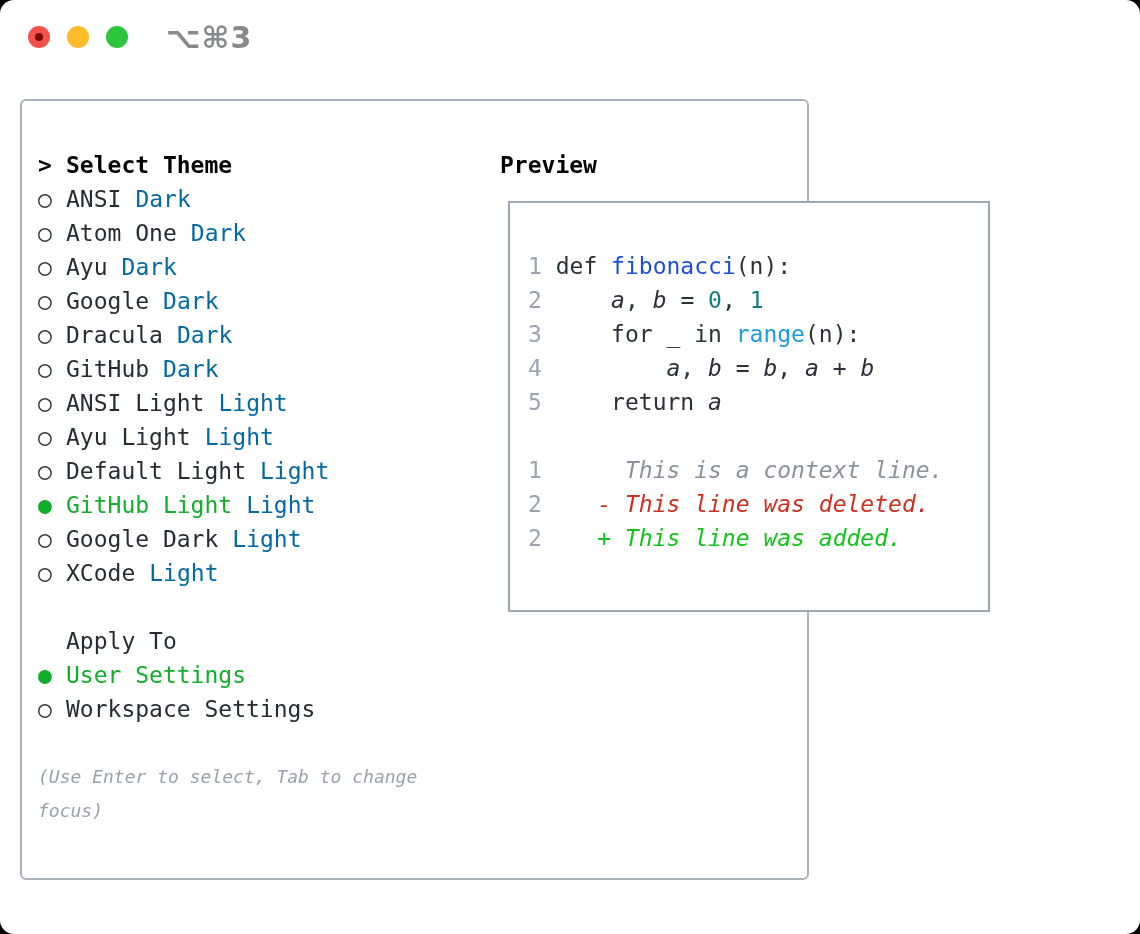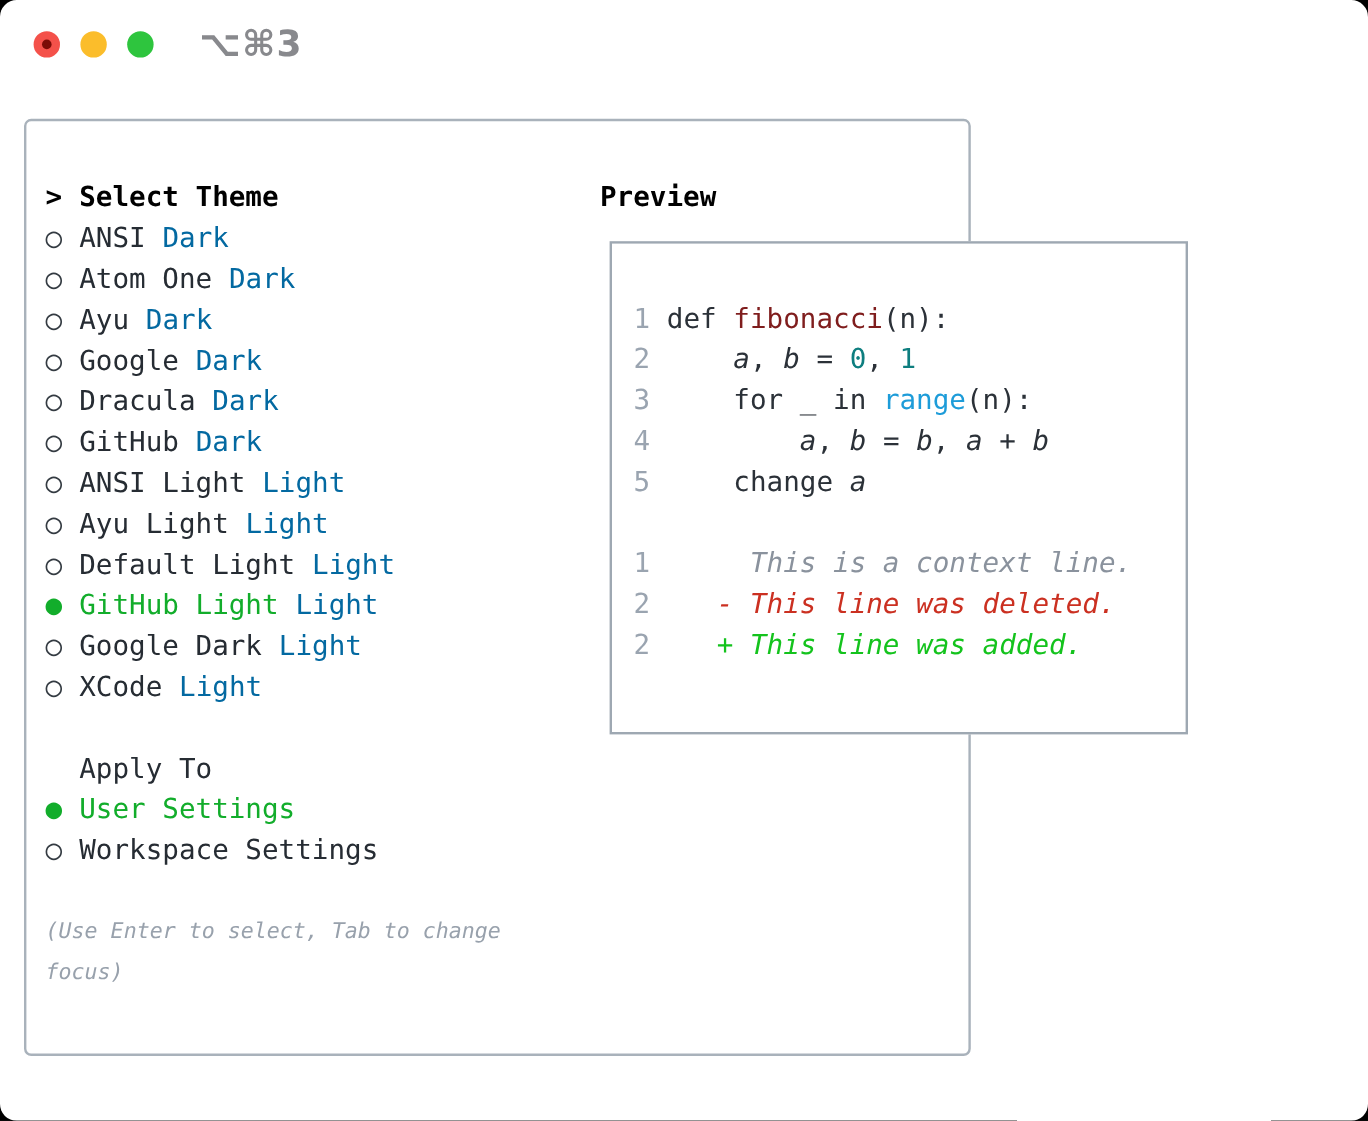--- a/index.html
+++ b/index.html
@@ -42,21 +42,21 @@
   
   .preview-header{position:absolute;left:478px;top:47px;font-size:23px;line-height:34px;font-weight:bold;color:#000;}
   .preview-box{
     position:absolute;left:486px;top:100px;width:478px;height:407px;
     border:2px solid #9ea8b2;background:#fff;box-sizing:content-box;
   }
   .preview-pre{position:absolute;left:18px;top:46px;font-size:23px;line-height:34px;}
   .pline{white-space:pre;height:34px;}
   .lnum{color:#9aa4b0;}
   .tok-plain{color:#2b3138;}
-  .tok-func{color:#7f1d1d;}
+  .tok-func{color:#1d4ed8;}
   .tok-num{color:#0e7e7f;}
   .tok-call{color:#1d9cd9;}
   .tok-var{color:#2b3138;font-style:italic;}
   .dtext{font-style:italic;}
   .dtext.context{color:#8a929d;}
   .dtext.deleted{color:#cb3021;}
   .dtext.added{color:#14c31d;}
 </style>
 </head>
 <body>
@@ -106,21 +106,21 @@
 
     <div class="preview-header">Preview</div>
 
     <div class="preview-box">
       <div class="preview-pre">
         <div>
             <div class="pline"><span class="lnum">1</span><span> </span><span class="tok-plain">def </span><span class="tok-func">fibonacci</span><span class="tok-plain">(n):</span></div>
             <div class="pline"><span class="lnum">2</span><span> </span><span class="tok-plain">    </span><span class="tok-var">a</span><span class="tok-plain">, </span><span class="tok-var">b</span><span class="tok-plain"> = </span><span class="tok-num">0</span><span class="tok-plain">, </span><span class="tok-num">1</span></div>
             <div class="pline"><span class="lnum">3</span><span> </span><span class="tok-plain">    for _ in </span><span class="tok-call">range</span><span class="tok-plain">(n):</span></div>
             <div class="pline"><span class="lnum">4</span><span> </span><span class="tok-plain">        </span><span class="tok-var">a</span><span class="tok-plain">, </span><span class="tok-var">b</span><span class="tok-plain"> = </span><span class="tok-var">b</span><span class="tok-plain">, </span><span class="tok-var">a</span><span class="tok-plain"> + </span><span class="tok-var">b</span></div>
-            <div class="pline"><span class="lnum">5</span><span> </span><span class="tok-plain">    change </span><span class="tok-var">a</span></div>
+            <div class="pline"><span class="lnum">5</span><span> </span><span class="tok-plain">    return </span><span class="tok-var">a</span></div>
           </div>
         <div class="spacer"></div>
         <div>
             <div class="pline"><span class="lnum">1</span><span class="dtext context">      This is a context line.</span></div>
             <div class="pline"><span class="lnum">2</span><span class="dtext deleted">    - This line was deleted.</span></div>
             <div class="pline"><span class="lnum">2</span><span class="dtext added">    + This line was added.</span></div>
           </div>
       </div>
     </div>
 

